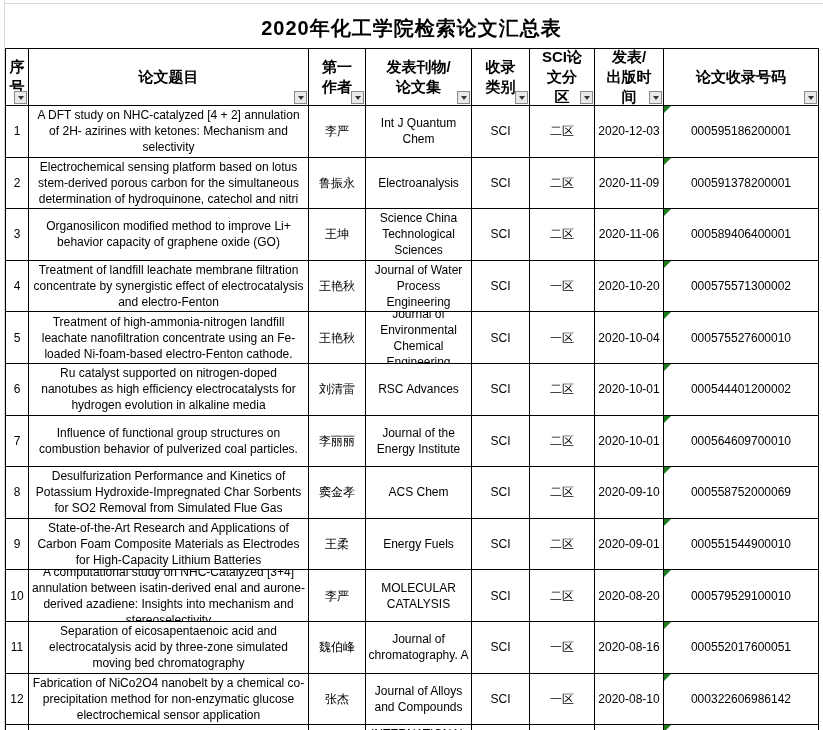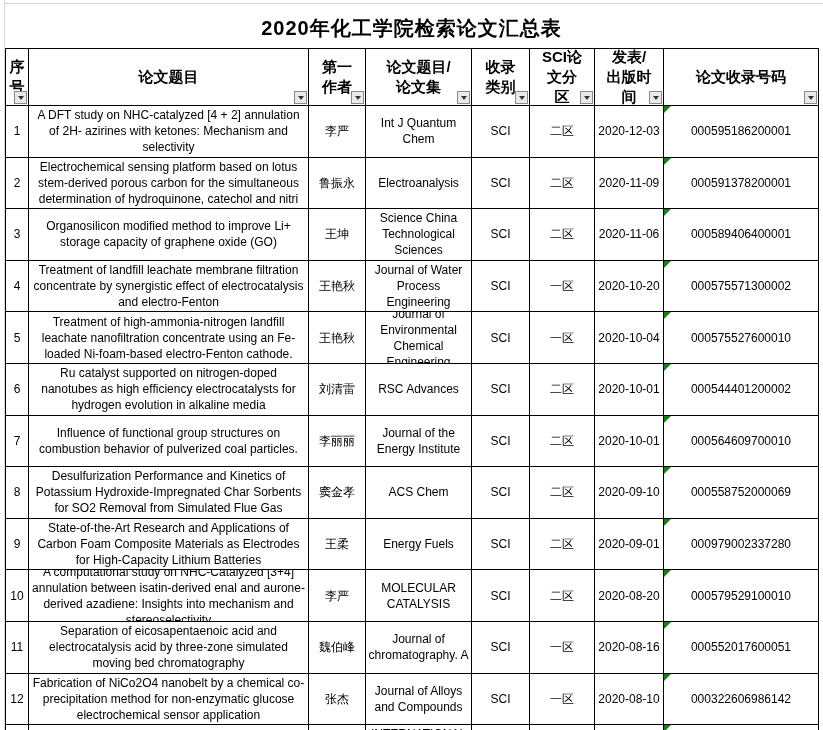--- a/index.html
+++ b/index.html
@@ -81,21 +81,21 @@
           </th>
           <th>
             <div class="hdrbox">
               <span class="hdr-label">第一
 作者</span>
             </div>
             <span class="filter-btn"></span>
           </th>
           <th>
             <div class="hdrbox">
-              <span class="hdr-label">论文题目/
+              <span class="hdr-label">发表刊物/
 论文集</span>
             </div>
             <span class="filter-btn"></span>
           </th>
           <th>
             <div class="hdrbox">
               <span class="hdr-label">收录
 类别</span>
             </div>
             <span class="filter-btn"></span>
@@ -212,21 +212,21 @@
           </td>
         </tr>
         <tr>
           <td>
             <div class="cellbox">
               <div class="txt">3</div>
             </div>
           </td>
           <td>
             <div class="cellbox">
-              <div class="txt">Organosilicon modified method to improve Li+ storage capacity of graphene oxide (GO)</div>
+              <div class="txt">Organosilicon modified method to improve Li+ behavior capacity of graphene oxide (GO)</div>
             </div>
           </td>
           <td>
             <div class="cellbox">
               <div class="txt">王坤</div>
             </div>
           </td>
           <td>
             <div class="cellbox">
               <div class="txt">Science China Technological Sciences</div>
@@ -500,21 +500,21 @@
               <div class="txt">二区</div>
             </div>
           </td>
           <td class="nowrap">
             <div class="cellbox">
               <div class="txt">2020-09-01</div>
             </div>
           </td>
           <td>
             <div class="cellbox">
-              <div class="txt">000979002337280</div>
+              <div class="txt">000551544900010</div>
             </div>
             <span class="tri"></span>
           </td>
         </tr>
         <tr>
           <td>
             <div class="cellbox">
               <div class="txt">10</div>
             </div>
           </td>

